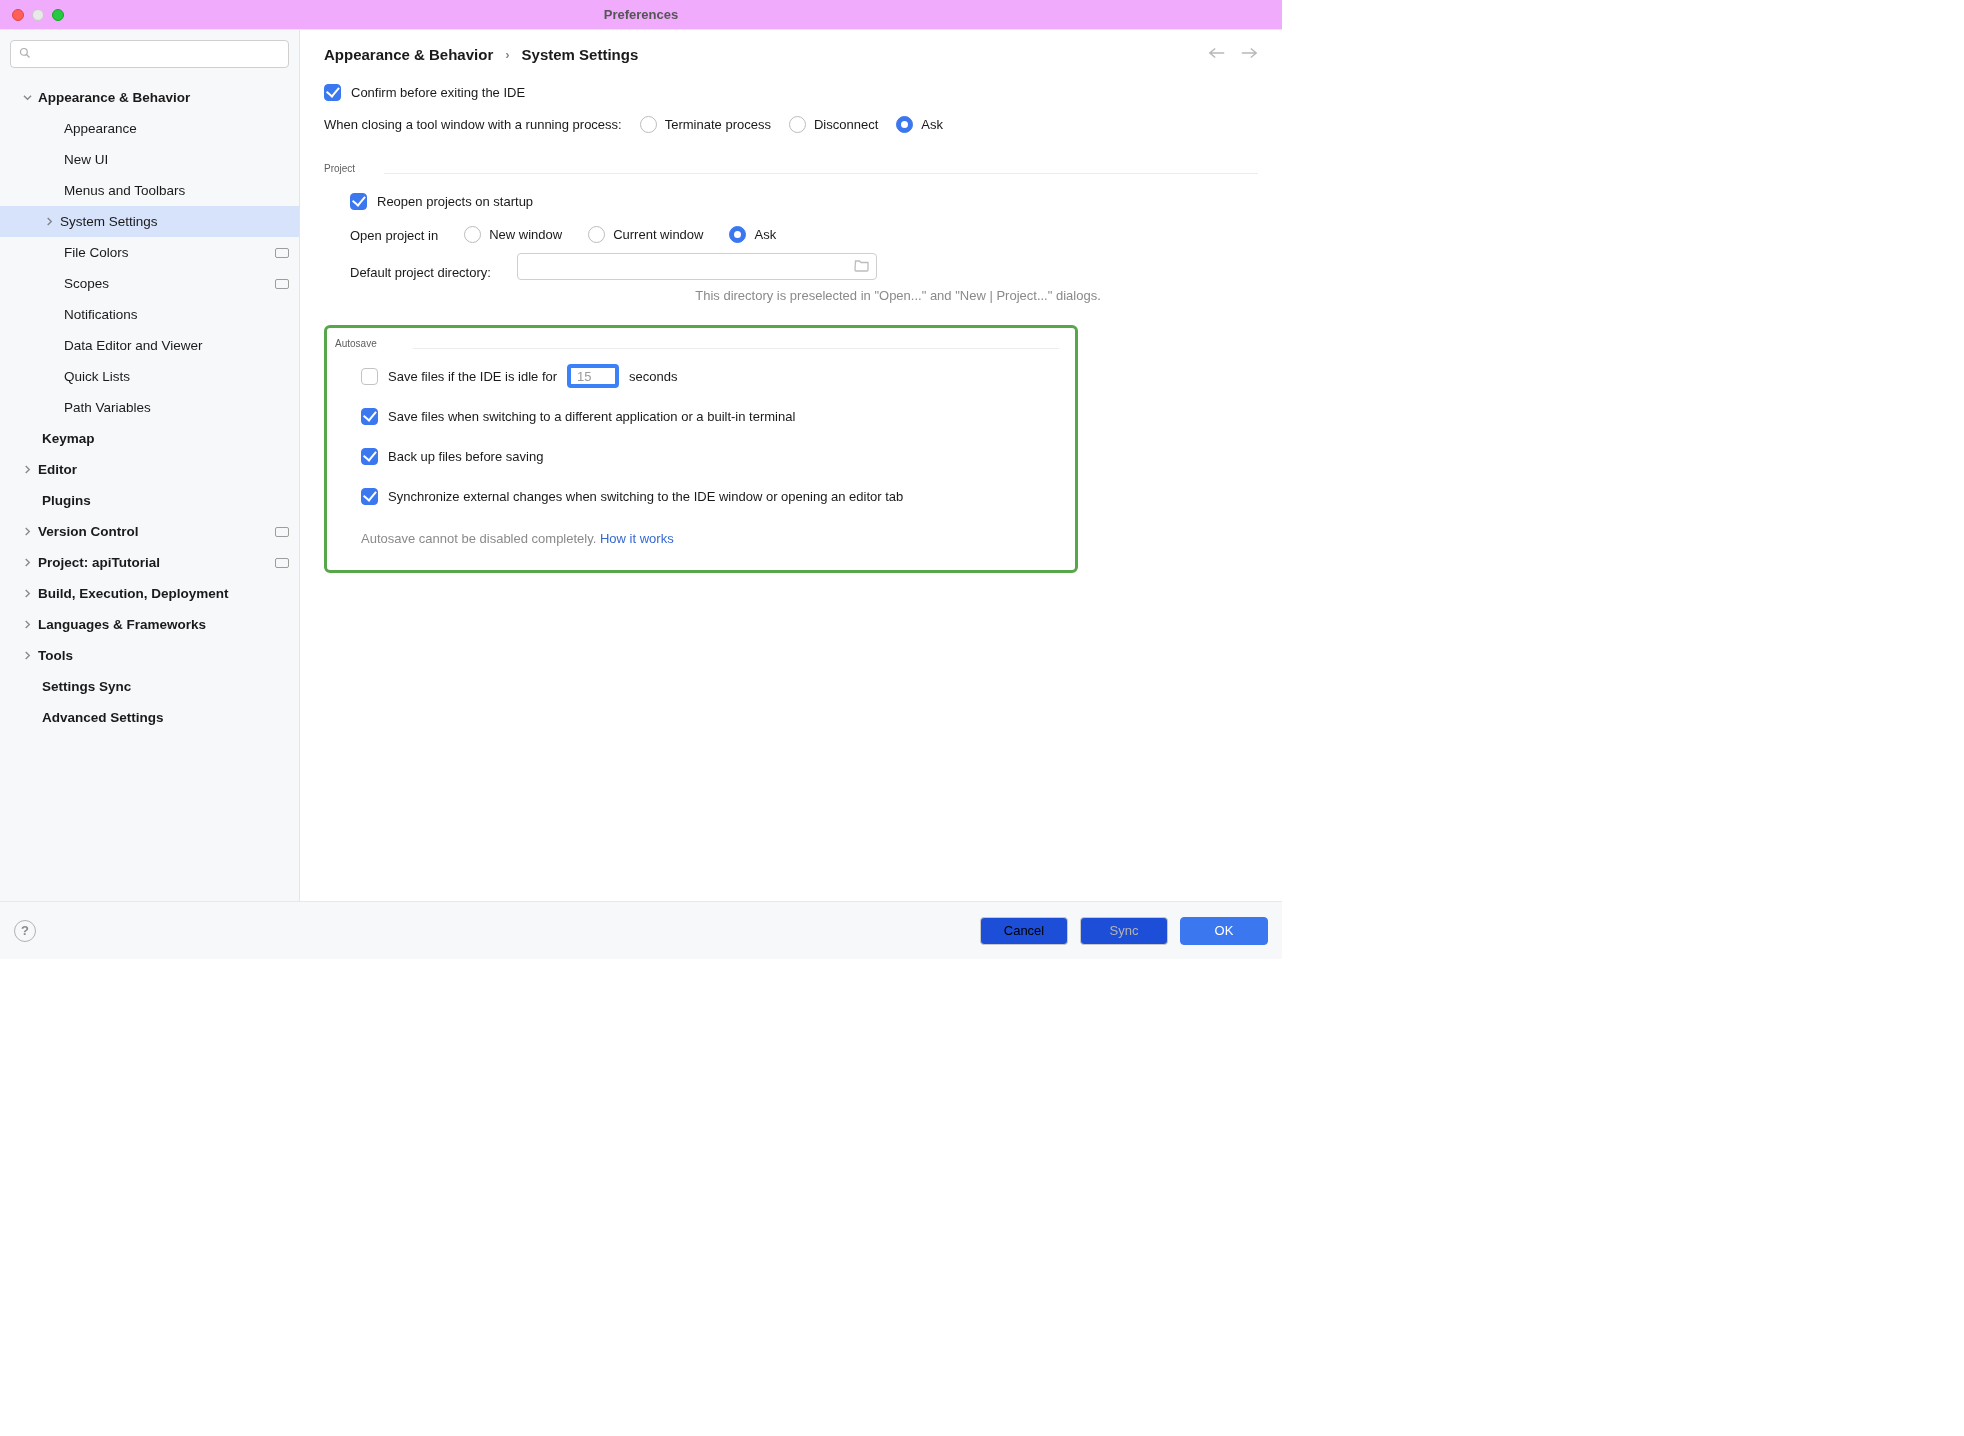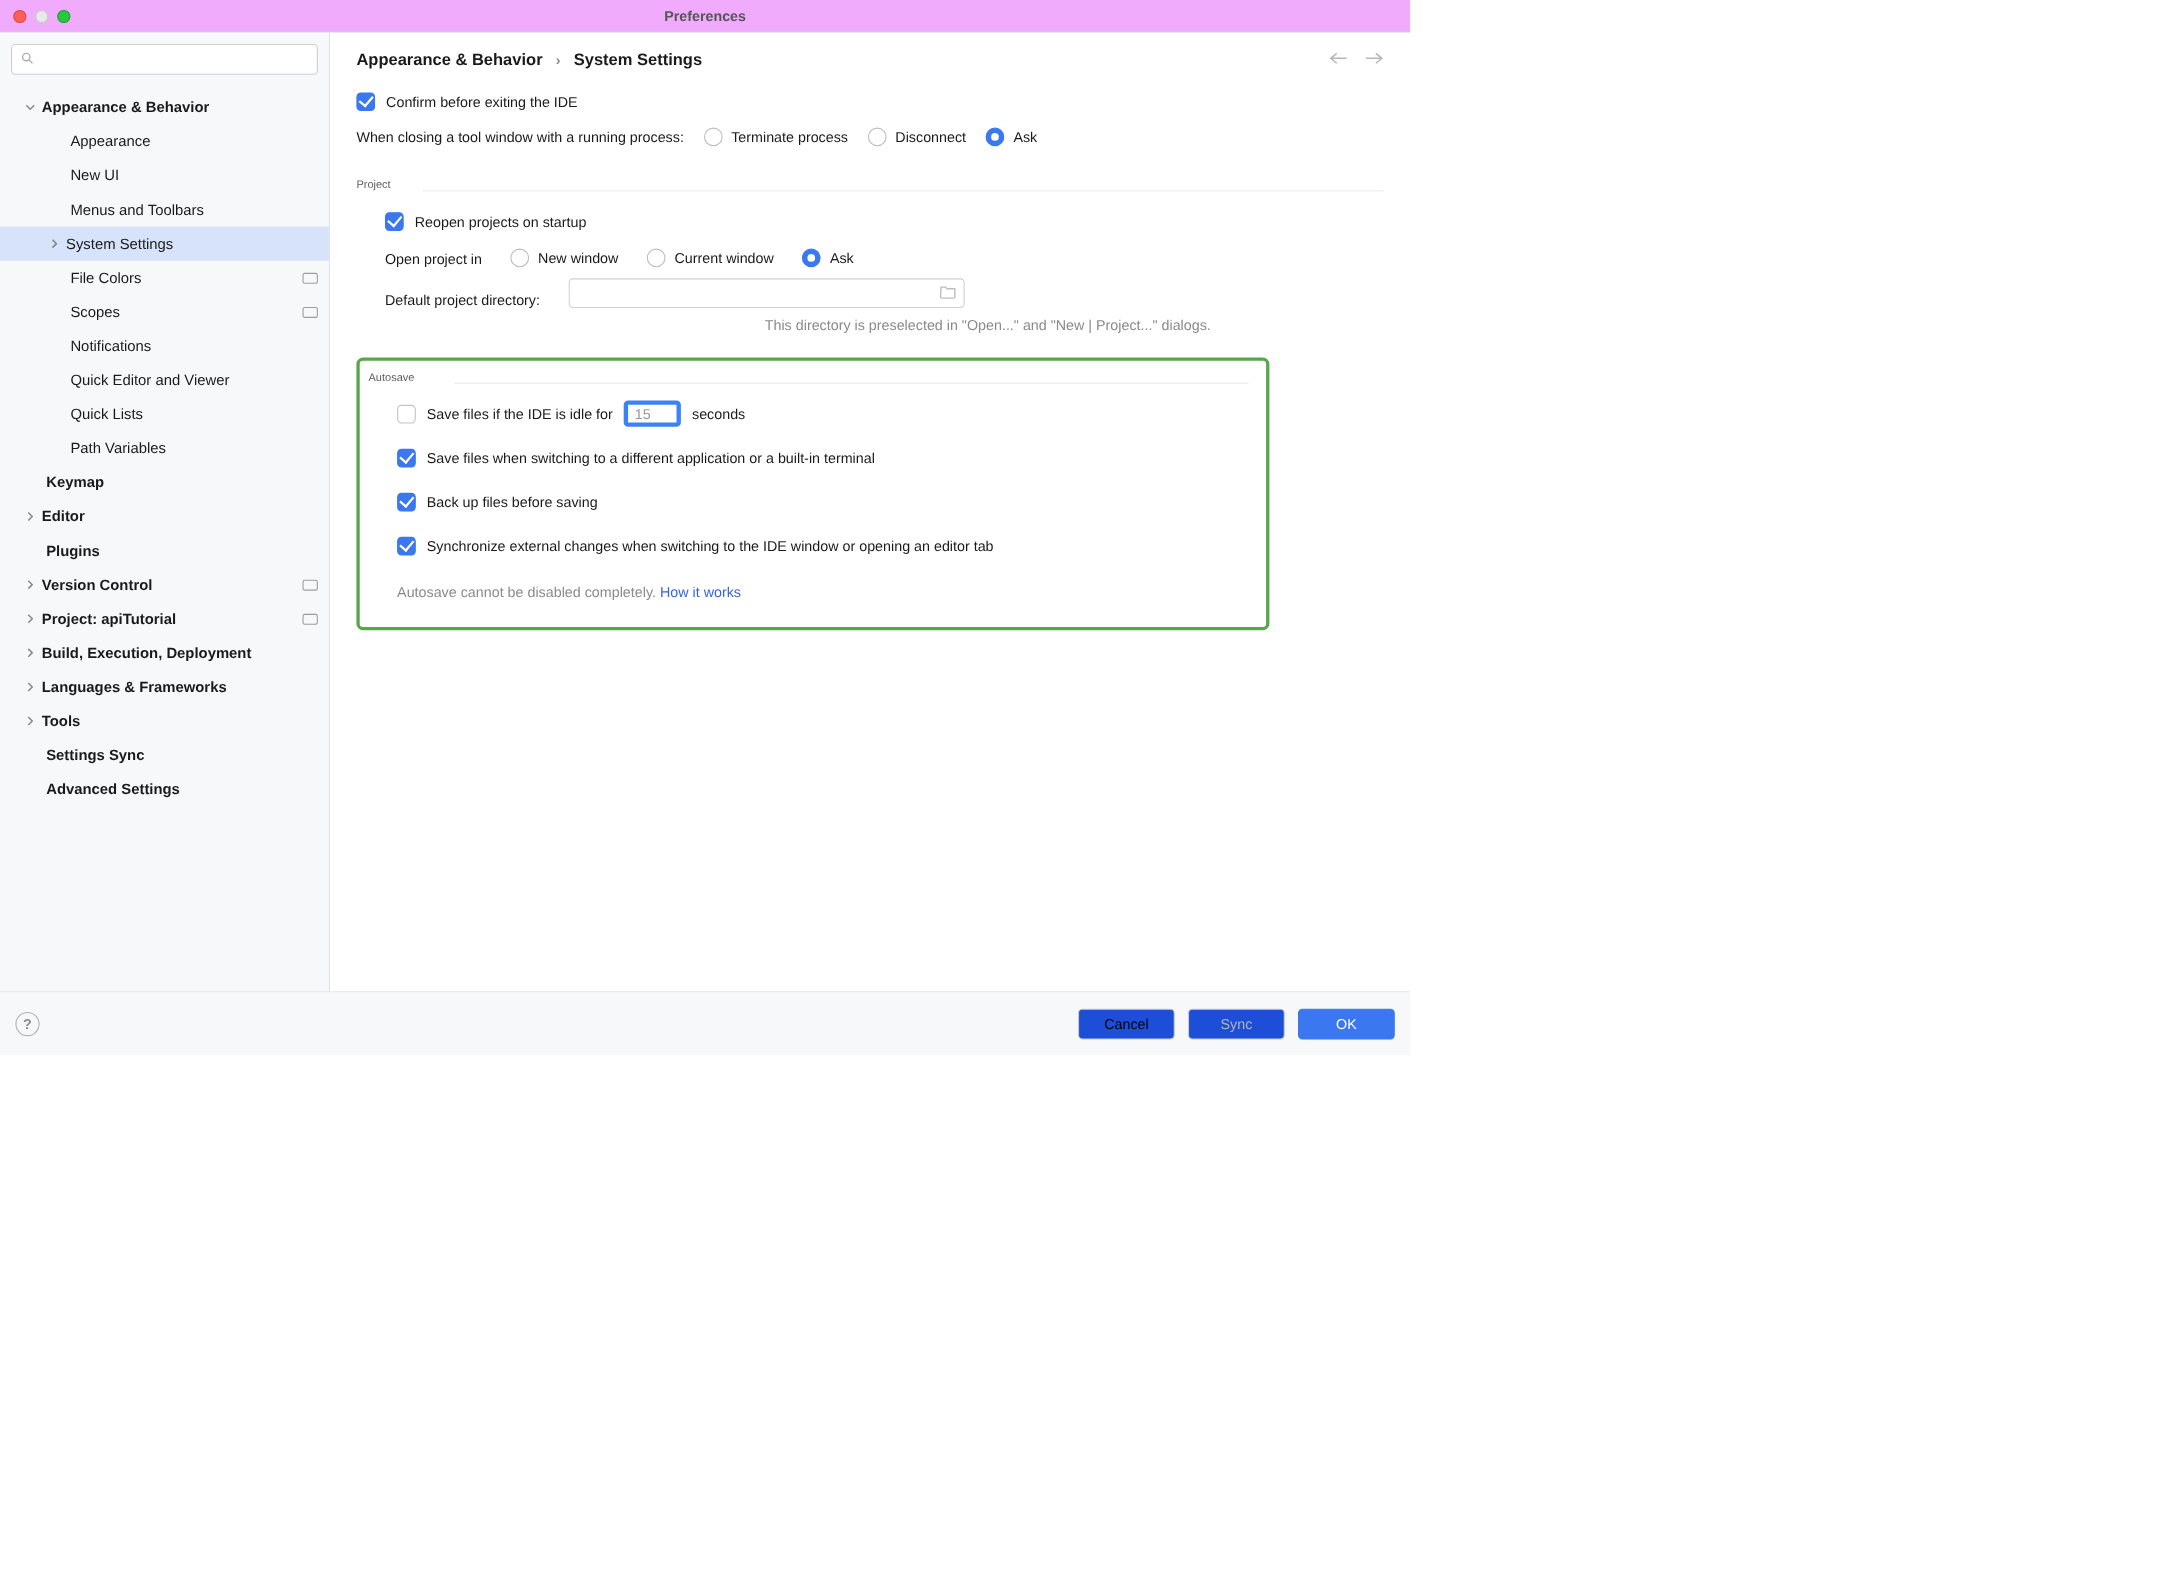--- a/index.html
+++ b/index.html
@@ -127,21 +127,21 @@
   .dirfield {
     display: flex; align-items: center; border: 1px solid #cfcfcf; border-radius: 4px;
     height: 27px; width: 360px; background: #fff; padding-right: 6px;
   }
   .dirfield input { flex: 1; border: 0; outline: 0; padding: 0 6px; font-size: 13px; }
   .folder-ic { width: 16px; height: 14px; opacity: .55; }
   .hint { color: #8a8a8a; padding-left: 214px; margin-top: 2px; font-size: 13px; text-align: center; }
 
   .autosave-box {
     border: 3px solid #58a64a; border-radius: 6px;
-    padding: 10px 16px 24px 8px; margin-top: 22px; width: 830px;
+    padding: 10px 16px 24px 8px; margin-top: 22px; width: 754px;
   }
   .autosave-box .section-title::after { left: 78px; }
   .small-input {
     width: 52px; height: 24px; border: 4px solid #3b82f6; border-radius: 4px;
     text-align: left; padding: 0 6px; font-size: 13px; color: #9a9a9a;
   }
   .auto-note { color: #8a8a8a; padding-left: 26px; margin-top: 14px; font-size: 13px; }
   .link { color: #3568d4; cursor: pointer; }
 
   
@@ -220,21 +220,21 @@
           <span class="badge"></span>
         </div>
       <div class="row indent2">
           <span class="label">Scopes</span>
           <span class="badge"></span>
         </div>
       <div class="row indent2">
           <span class="label">Notifications</span>
         </div>
       <div class="row indent2">
-          <span class="label">Quick Editor and Viewer</span>
+          <span class="label">Data Editor and Viewer</span>
         </div>
       <div class="row indent2">
           <span class="label">Quick Lists</span>
         </div>
       <div class="row indent2">
           <span class="label">Path Variables</span>
         </div>
 
       <div class="row indent1">
           <span class="label bold">Keymap</span>

